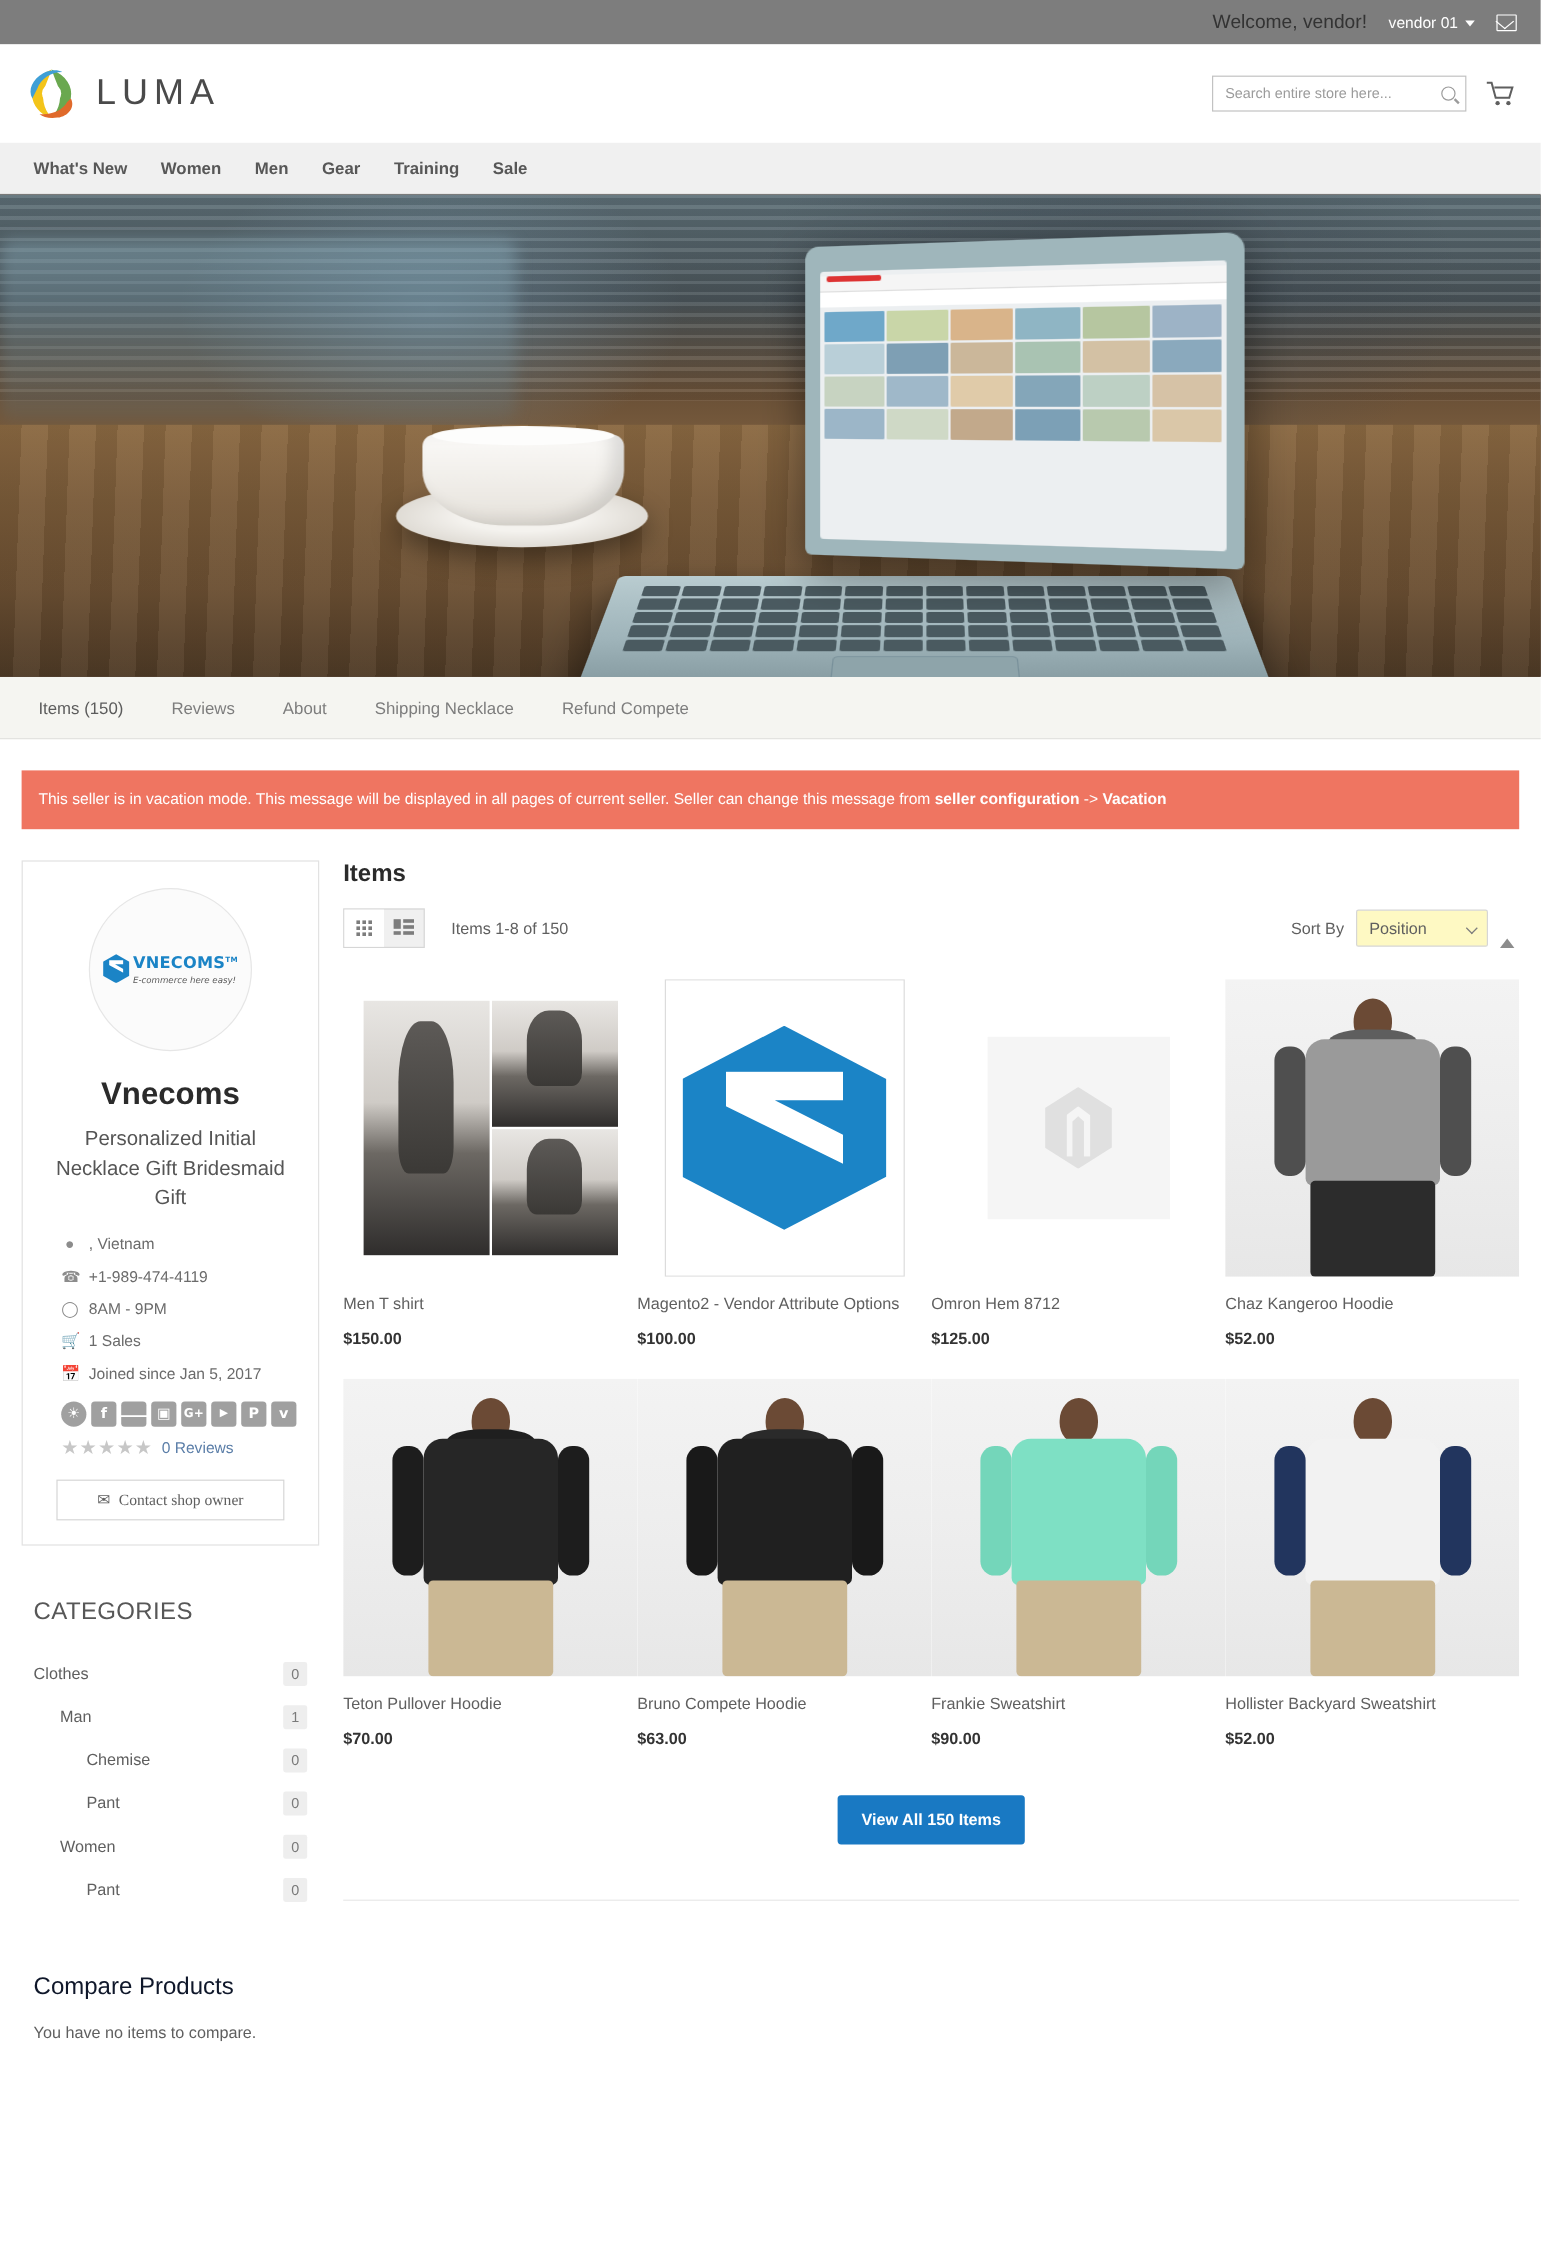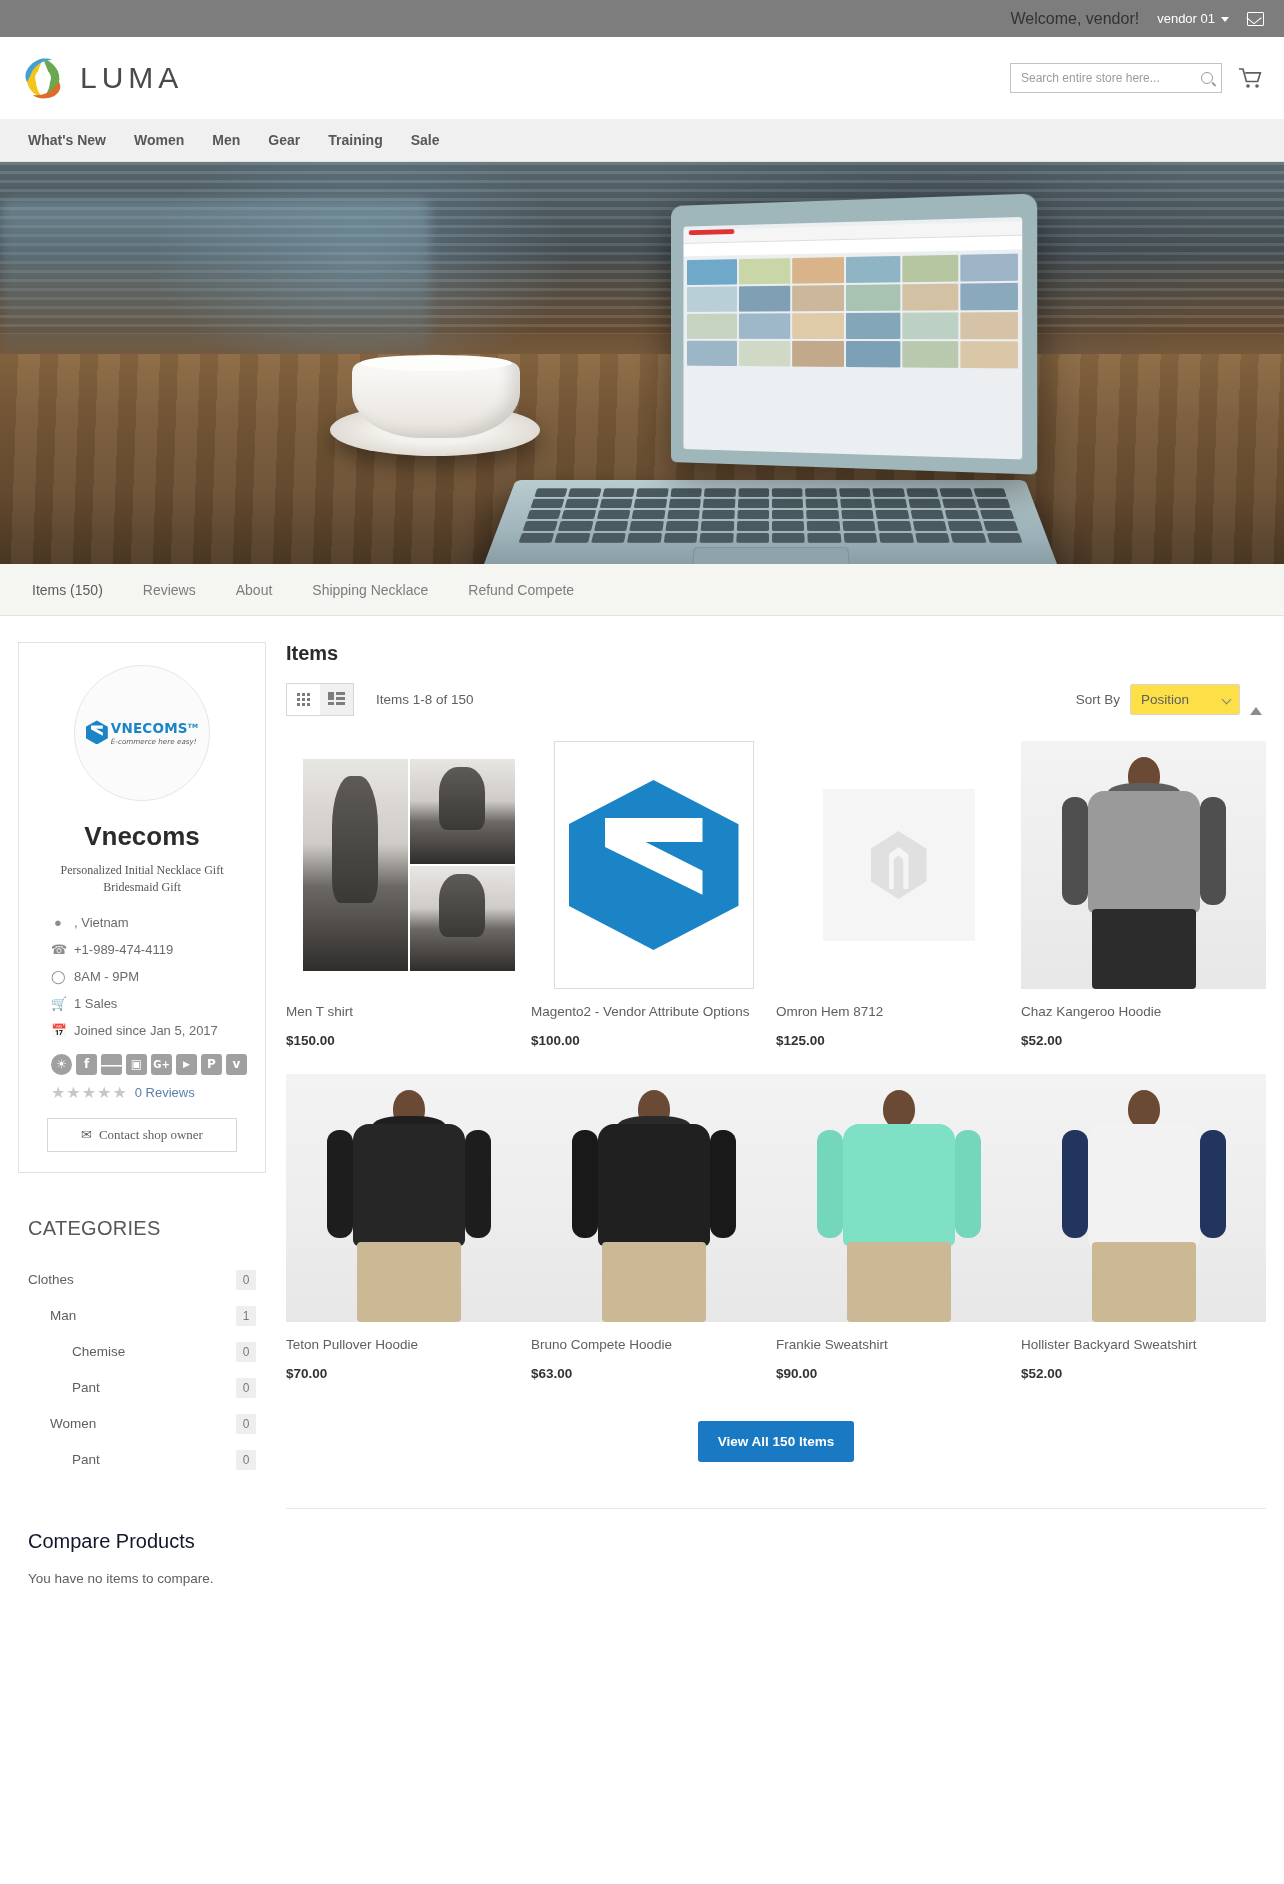--- a/index.html
+++ b/index.html
@@ -313,25 +313,24 @@
     font-size: 7.2px; color: #5b5b5b; font-style: italic; margin-top: 2px;
     font-family: "DejaVu Sans", sans-serif;
   }
   .seller-name {
     font-size: 26px;
     font-weight: bold;
     color: #2b2b2b;
     margin: 20px 0 10px;
   }
   .seller-desc {
-    font-size: 12px;
+    font-size: 17px;
     color: #555;
     line-height: 1.45;
     margin-bottom: 18px;
-    font-family: Liberation Serif, serif;
   }
   .info-list { text-align: left; padding-left: 14px; }
   .info-row {
     display: flex; align-items: center; gap: 9px;
     font-size: 13px; color: #6b6b6b;
     margin-bottom: 12px;
   }
   .info-row .ico { width: 14px; text-align: center; color: #8c8c8c; font-size: 13px; flex: 0 0 14px; }
 
   .socials { display: flex; gap: 4px; padding-left: 14px; margin: 16px 0 8px; }
@@ -420,21 +419,21 @@
   .listmix i { background: #7d7d7d; display: block; }
   .listmix i.big { grid-row: span 2; }
   .count-text { font-size: 13.5px; color: #5f5f5f; margin-left: 22px; }
   .sort-group {
     margin-left: auto; display: flex; align-items: center; gap: 10px;
   }
   .sort-label { font-size: 13.5px; color: #5f5f5f; }
   .sort-select {
     height: 31px;
     border: 1px solid #d6d6d6;
-    background: #fde047;
+    background: #fef9c3;
     border-radius: 2px;
     font-size: 13.5px;
     color: #5f5f5f;
     padding: 0 26px 0 10px;
     min-width: 110px;
     display: flex; align-items: center;
     position: relative;
     cursor: pointer;
     font-family: "Liberation Sans", sans-serif;
   }
@@ -764,20 +763,23 @@
 <div class="seller-tabs">
   <a class="active">Items (150)</a>
   <a>Reviews</a>
   <a>About</a>
   <a>Shipping Necklace</a>
   <a>Refund Compete</a>
 </div>
 
 <div class="page">
 
+  <div class="vacation-msg">
+    <span>This seller is in vacation mode. This message will be displayed in all pages of current seller. Seller can change this message from </span><b>seller configuration</b><span> -&gt; </span><b>Vacation</b>
+  </div>
 
   <div class="columns">
 
     <aside class="sidebar">
 
       <div class="seller-card">
         <div class="seller-logo">
           <div class="vnecoms-lock">
             <span class="vn-mark"></span>
             <span class="vn-words">

